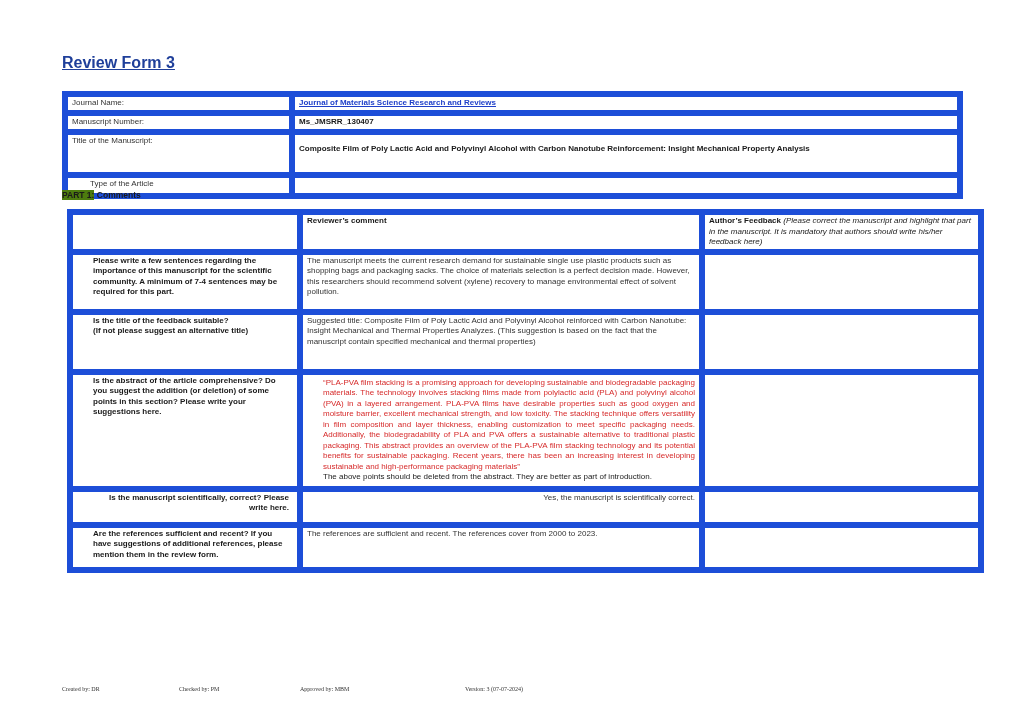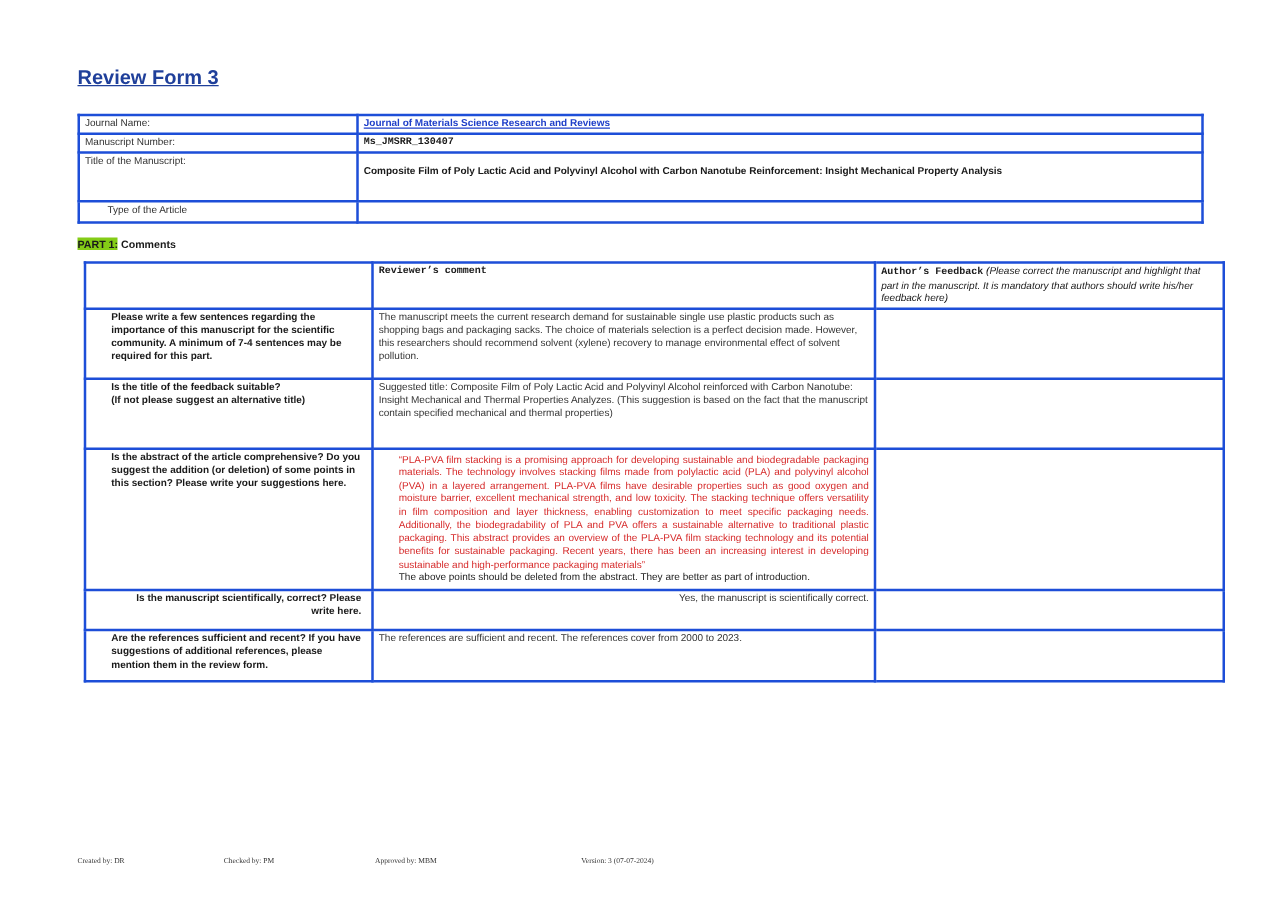--- a/index.html
+++ b/index.html
@@ -23,21 +23,21 @@
       font-weight: bold;
       color: #1f3f9a;
       text-decoration: underline;
     }
     table {
       border-collapse: collapse;
       position: absolute;
       table-layout: fixed;
     }
     td {
-      border: 2px solid #1d4ed8;
+      border: 6px solid #1d4ed8;
       vertical-align: top;
       font-size: 8px;
       line-height: 10.5px;
       padding: 1px 4px;
     }
     #info-table {
       left: 62px;
       top: 91px;
       width: 901px;
     }
@@ -47,34 +47,34 @@
     }
     #info-table tr.r1 td { height: 11px; }
     #info-table tr.r2 td { height: 11px; }
     #info-table tr.r3 td { height: 27px; }
     #info-table tr.r4 td { height: 13px; padding-left: 22px; }
     .journal-link {
       color: #1f3fc9;
       text-decoration: underline;
       font-weight: bold;
     }
-    .bold { font-weight: bold; font-family: Liberation Mono, monospace; }
+    .bold { font-weight: bold; }
     .title-val {
       padding-top: 9px;
       font-weight: bold;
     }
     .part-heading {
       position: absolute;
       left: 62px;
       top: 190px;
       font-size: 8.5px;
       font-weight: bold;
     }
     .part-heading .hl {
-      background: #84cc16;
+      background: #4d7c0f;
     }
     #comments-table {
       left: 67px;
       top: 209px;
       width: 911px;
     }
     #comments-table col.c1 { width: 230px; }
     #comments-table col.c2 { width: 402px; }
     #comments-table col.c3 { width: 279px; }
     #comments-table td.q {

